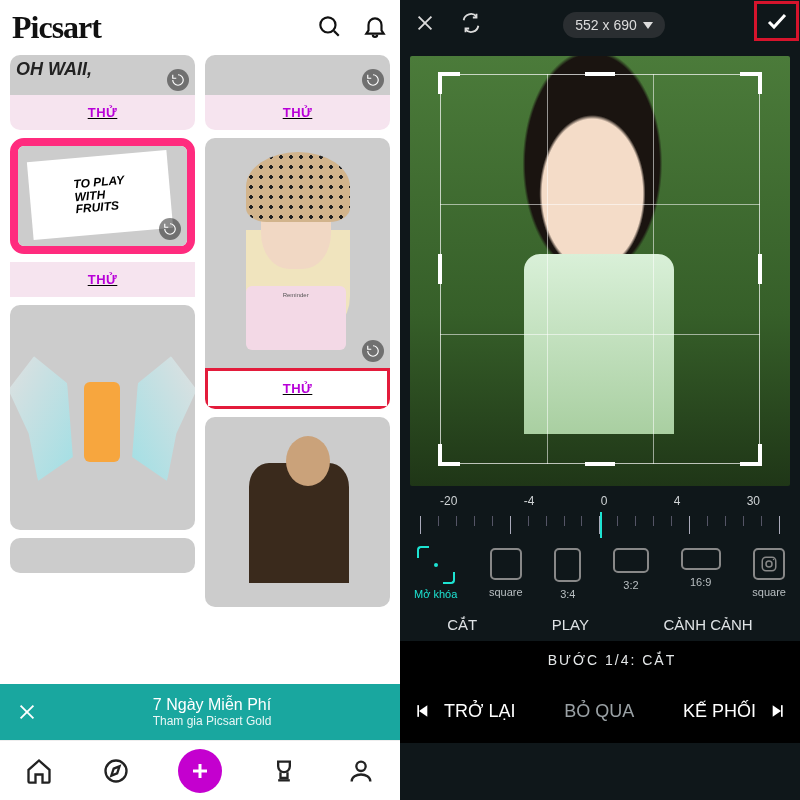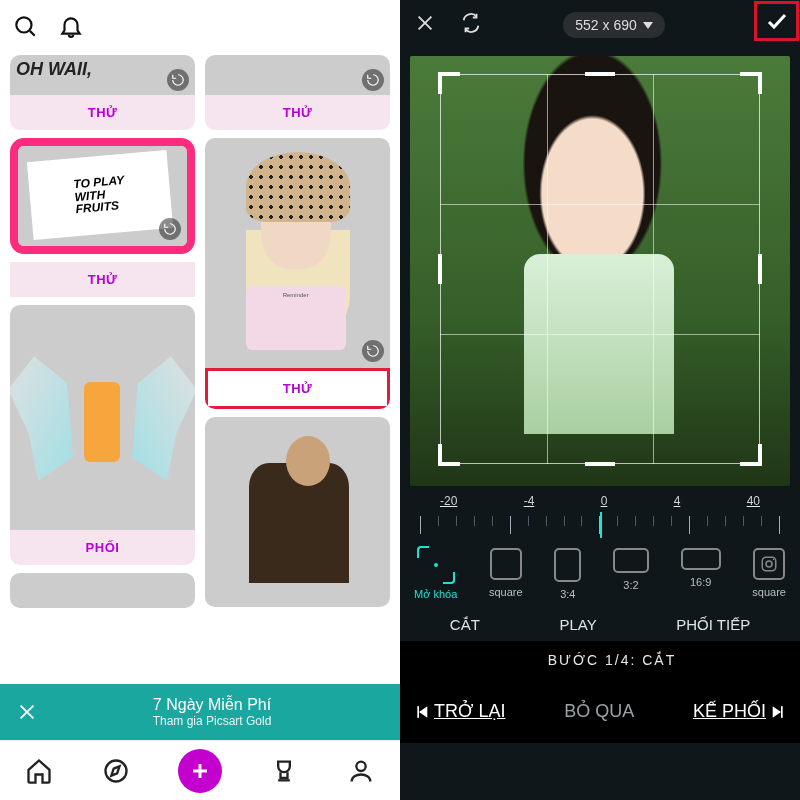--- a/index.html
+++ b/index.html
@@ -6,21 +6,21 @@
   body { width: 800px; height: 800px; display: flex; font-family: -apple-system, Helvetica, Arial, sans-serif; background:#fff; overflow:hidden; }
 
   
   .left { width: 400px; height: 800px; position: relative; background:#fff; display:flex; flex-direction:column; }
   .left-header { height:55px; display:flex; align-items:center; padding:0 12px; justify-content:space-between; }
   .logo { font-family: 'Comic Sans MS', cursive; font-weight:700; font-size:32px; color:#111; letter-spacing:-1px;}
   .header-icons { display:flex; gap:20px; }
   .header-icons svg { width:26px; height:26px; stroke:#111; fill:none; stroke-width:2; }
 
   .feed { flex:1; display:flex; gap:10px; padding:0 10px; overflow:hidden; }
-  .col { flex:1; display:flex; flex-direction:column; gap:8px; }
+  .col { flex:1; display:flex; flex-direction:column; gap:8px;text-decoration:underline; }
 
   .card { border-radius:10px; overflow:hidden; position:relative; }
   .card .img { width:100%; background:#ccc; position:relative; }
   .replay-badge { position:absolute; width:22px; height:22px; border-radius:50%; background:rgba(0,0,0,.45); display:flex; align-items:center; justify-content:center; }
   .replay-badge svg{width:14px;height:14px;stroke:#fff;fill:none;stroke-width:2;}
   .try-btn { background:#f6e4ef; color:#b800d8; font-weight:700; letter-spacing:.5px; font-size:13px; text-align:center; padding:10px 0; }
   .try-btn.outlined { background:#fff; border:3px solid #e31b3b; }
 
   .pink-frame { border:8px solid #ff2b7e; border-radius:14px; }
 
@@ -86,21 +86,21 @@
   .corner{position:absolute;width:22px;height:22px;border:4px solid #fff;}
   .corner.tl{left:-2px;top:-2px;border-right:none;border-bottom:none;}
   .corner.tr{right:-2px;top:-2px;border-left:none;border-bottom:none;}
   .corner.bl{left:-2px;bottom:-2px;border-right:none;border-top:none;}
   .corner.br{right:-2px;bottom:-2px;border-left:none;border-top:none;}
   .midh{position:absolute;width:30px;height:4px;background:#fff;left:calc(50% - 15px);}
   .midh.top{top:-2px;} .midh.bot{bottom:-2px;}
   .midv{position:absolute;height:30px;width:4px;background:#fff;top:calc(50% - 15px);}
   .midv.l{left:-2px;} .midv.r{right:-2px;}
 
-  .ruler{height:50px;position:relative;margin-top:2px;text-decoration:underline;}
+  .ruler{height:50px;position:relative;margin-top:2px;}
   .ruler-labels{display:flex;justify-content:space-between;padding:0 40px;font-size:12px;color:#cfd3d5;}
   .ticks{position:absolute;left:20px;right:20px;top:22px;height:18px;display:flex;justify-content:space-between;}
   .ticks span{width:1px;background:#556;}
   .ticks span.major{height:18px;background:#aab;}
   .ticks span.minor{height:10px;}
   .ruler-pointer{position:absolute;left:50%;top:18px;width:2px;height:26px;background:#1de3d2;}
 
   .aspect-row{display:flex;justify-content:space-between;padding:4px 14px 2px;gap:10px;}
   .aspect{display:flex;flex-direction:column;align-items:center;gap:6px;font-size:11px;color:#b9bfc2;}
   .aspect .shape{border:2px solid #888;border-radius:5px;}
@@ -116,28 +116,29 @@
   .shape-169{width:40px;height:22px;}
   .shape-ig{width:32px;height:32px;display:flex;align-items:center;justify-content:center;}
   .shape-ig svg{width:18px;height:18px;stroke:#888;fill:none;stroke-width:2;}
 
   .tool-tabs{display:flex;justify-content:space-around;padding:14px 10px 8px;font-size:15px;color:#dfe3e5;}
 
   .step-bar{height:38px;background:#000;font-size:14px;letter-spacing:2px;color:#e5e8e9;display:flex;align-items:center;justify-content:center;padding-left:24px;}
 
   .nav-steps{height:64px;background:#000;display:flex;align-items:center;justify-content:space-between;padding:0 14px;font-size:18px;color:#fff;}
   .nav-steps .mid{color:#9aa1a5;}
-  .nav-steps .grp{display:flex;align-items:flex-end;text-decoration:underline;}
+  .nav-steps .grp{display:flex;align-items:flex-start;gap:10px;}
   .nav-steps svg{width:20px;height:20px;fill:#fff;}
 </style>
 </head>
 <body>
 
 <div class="left">
   <div class="left-header">
+    <div class="logo">Picsart</div>
     <div class="header-icons">
       <span><svg viewBox="0 0 24 24">
             <circle cx="11" cy="11" r="7"></circle>
             <line x1="21" y1="21" x2="16.5" y2="16.5"></line>
           </svg></span>
       <span><svg viewBox="0 0 24 24">
             <path d="M18 16v-5a6 6 0 10-12 0v5l-2 3h16z"></path>
             <path d="M10 20a2 2 0 004 0"></path>
           </svg></span>
     </div>
@@ -173,21 +174,20 @@
             </span>
         </div>
       </div>
       <div class="try-btn">THỬ</div>
       <div class="card">
         <div class="img img-wings">
             <span class="wingL"></span>
             <span class="wingR"></span>
             <span class="person"></span>
           </div>
-        <div class="try-btn">PHỐI</div>
       </div>
       <div class="card">
           <div class="img img-newrow"></div>
         </div>
     </div>
 
     <div class="col">
       <div class="card">
         <div class="img img-lamp">
             <span class="replay-badge" style="right:6px;bottom:4px">
@@ -317,21 +317,21 @@
       <div class="midv r"></div>
     </div>
   </div>
 
   <div class="ruler">
     <div class="ruler-labels">
       <span>-20</span>
       <span>-4</span>
       <span>0</span>
       <span>4</span>
-      <span>40</span>
+      <span>30</span>
     </div>
     <div class="ticks">
       <span class="major"></span>
         <span class="minor"></span>
         <span class="minor"></span>
         <span class="minor"></span>
         <span class="minor"></span>
       <span class="major"></span>
         <span class="minor"></span>
         <span class="minor"></span>
@@ -383,21 +383,21 @@
             <circle cx="18" cy="6" r="1" fill="#888" stroke="none"></circle>
           </svg>
         </div>
         <span>square</span>
       </div>
   </div>
 
   <div class="tool-tabs">
     <span>CẮT</span>
     <span>PLAY</span>
-    <span>PHỐI TIẾP</span>
+    <span>CẢNH CẢNH</span>
   </div>
 
   <div class="step-bar">BƯỚC 1/4: CẮT</div>
 
   <div class="nav-steps">
     <div class="grp">
       <svg viewBox="0 0 24 24">
           <polygon points="16 5 6 12 16 19"></polygon>
           <rect x="4" y="5" width="2" height="14"></rect>
         </svg>

